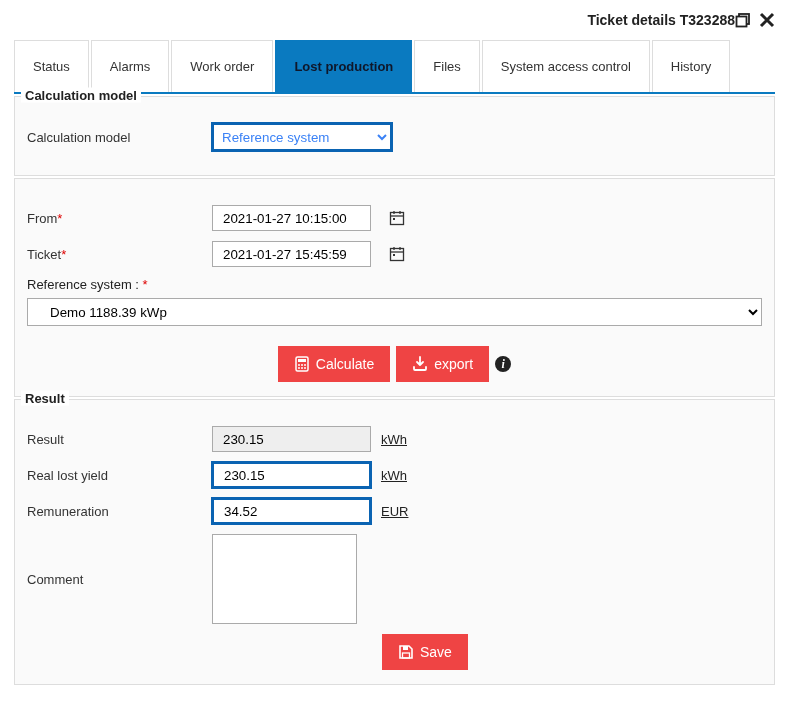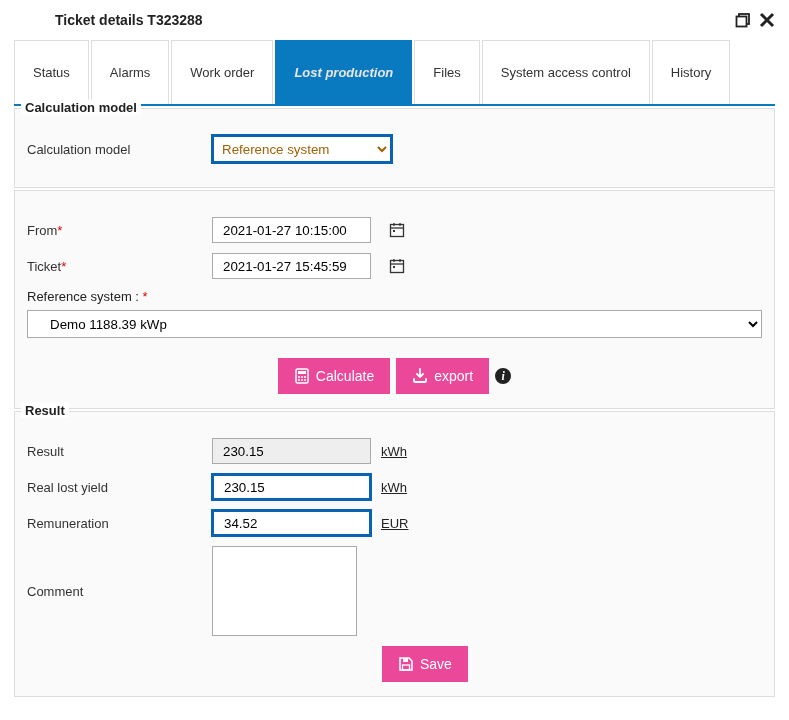--- a/index.html
+++ b/index.html
@@ -7,21 +7,21 @@
     margin: 0;
     padding: 10px;
     font-family: "Segoe UI", Arial, sans-serif;
     font-size: 13px;
     color: #222;
     background: #fff;
     width: 789px;
   }
   .header {
     display: flex;
-    justify-content: space-between;
+    justify-content: flex-end;
     align-items: center;
     padding: 2px 4px 8px 4px;
     margin-left: 41px;
   }
   .header h1 {
     font-size: 14px;
     font-weight: bold;
     margin: 0;
   }
   .header-icons {
@@ -33,34 +33,33 @@
     font-size: 16px;
     font-weight: bold;
     color: #222;
   }
   .tabs {
     display: flex;
     margin: 4px 4px 0 4px;
     border-bottom: 2px solid #0a7ac0;
   }
   .tab {
-    padding: 24px 18px;
+    padding: 18px 18px;
     border: 1px solid #ddd;
     border-bottom: none;
     background: #fff;
     cursor: pointer;
     margin-right: 2px;
     color: #333;
   }
   .tab.active {
     background: #0a7ac0;
-    color: #e5e5e5;
+    color: #0f172a;
     border-color: #0a7ac0;
     font-weight: 600;
-    font-style: italic;
   }
   .panel {
     margin: 2px 4px;
     border: 1px solid #ddd;
     background: #fafafa;
     padding: 26px 12px 14px 12px;
     position: relative;
   }
   .panel-title {
     position: absolute;
@@ -82,21 +81,21 @@
     color: #333;
   }
   .req { color: #d00; }
   select.main-select {
     width: 180px;
     height: 28px;
     border: 2px solid #0a63b2;
     outline: 1px solid #0a63b2;
     background: #fff;
     padding: 2px 4px;
-    color: #a16207;
+    color: #3b82f6;
   }
   input.text-in {
     width: 159px;
     height: 26px;
     border: 1px solid #aaa;
     padding: 2px 10px;
     background: #fff;
   }
   input.text-in.readonly {
     background: #eee;
@@ -125,21 +124,21 @@
     padding: 2px 18px;
   }
   .btn-row {
     display: flex;
     justify-content: center;
     align-items: center;
     gap: 6px;
     margin-top: 20px;
   }
   button.primary {
-    background: #ec4899;
+    background: #ef4444;
     color: #fff;
     border: none;
     padding: 10px 16px;
     font-size: 14px;
     cursor: pointer;
     display: inline-flex;
     align-items: center;
     gap: 6px;
   }
   .info-icon {

